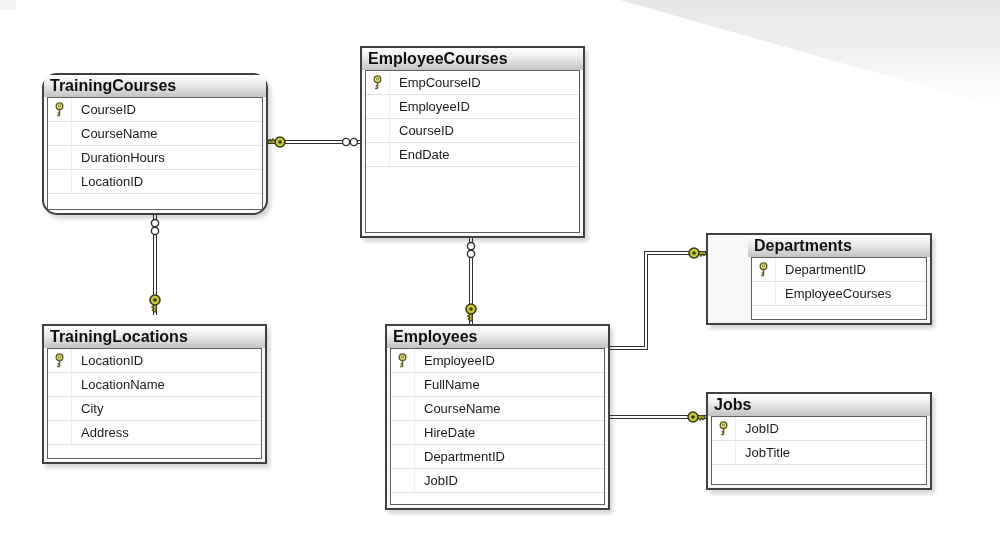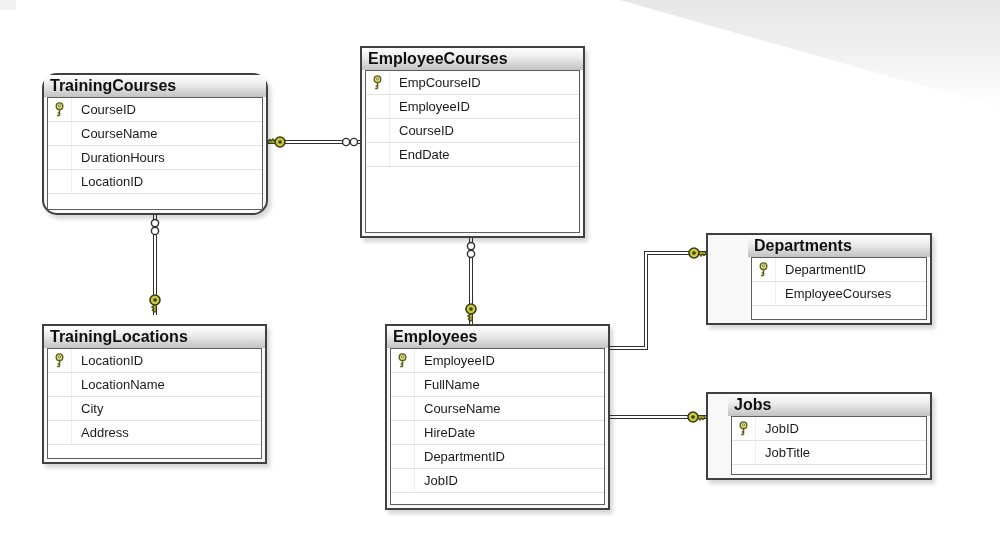--- a/index.html
+++ b/index.html
@@ -252,21 +252,21 @@
               </svg>
             </div>
     <div class="db-row-name">DepartmentID</div>
   </div>
           <div class="db-row">
     <div class="db-row-icon"></div>
     <div class="db-row-name">EmployeeCourses</div>
   </div>
         </div>
   </div>
-      <div class="db-table" style="left: 706px; top: 392px; width: 226px; height: 88px; padding-left: 20px;">
+      <div class="db-table" style="left: 706px; top: 392px; width: 226px; height: 98px;">
     <div class="db-table-title">Jobs</div>
     <div class="db-table-grid">
           <div class="db-row">
     <div class="db-row-icon">
               <svg width="11" height="15" viewBox="0 0 11 15">
                 <path d="M5.5 7.5 L5.5 13.4 M5.7 13.4 L3.1 13.4 M5.5 10.9 L3.7 10.9" fill="none" stroke="#5d5d20" stroke-width="1.5"></path>
                 <circle cx="5.5" cy="4.2" r="3.3" fill="#e6e670" stroke="#5d5d20" stroke-width="1.4"></circle>
                 <circle cx="5.5" cy="3.9" r="1.1" fill="#ffffff" stroke="#5d5d20" stroke-width="0.8"></circle>
               </svg>
             </div>

